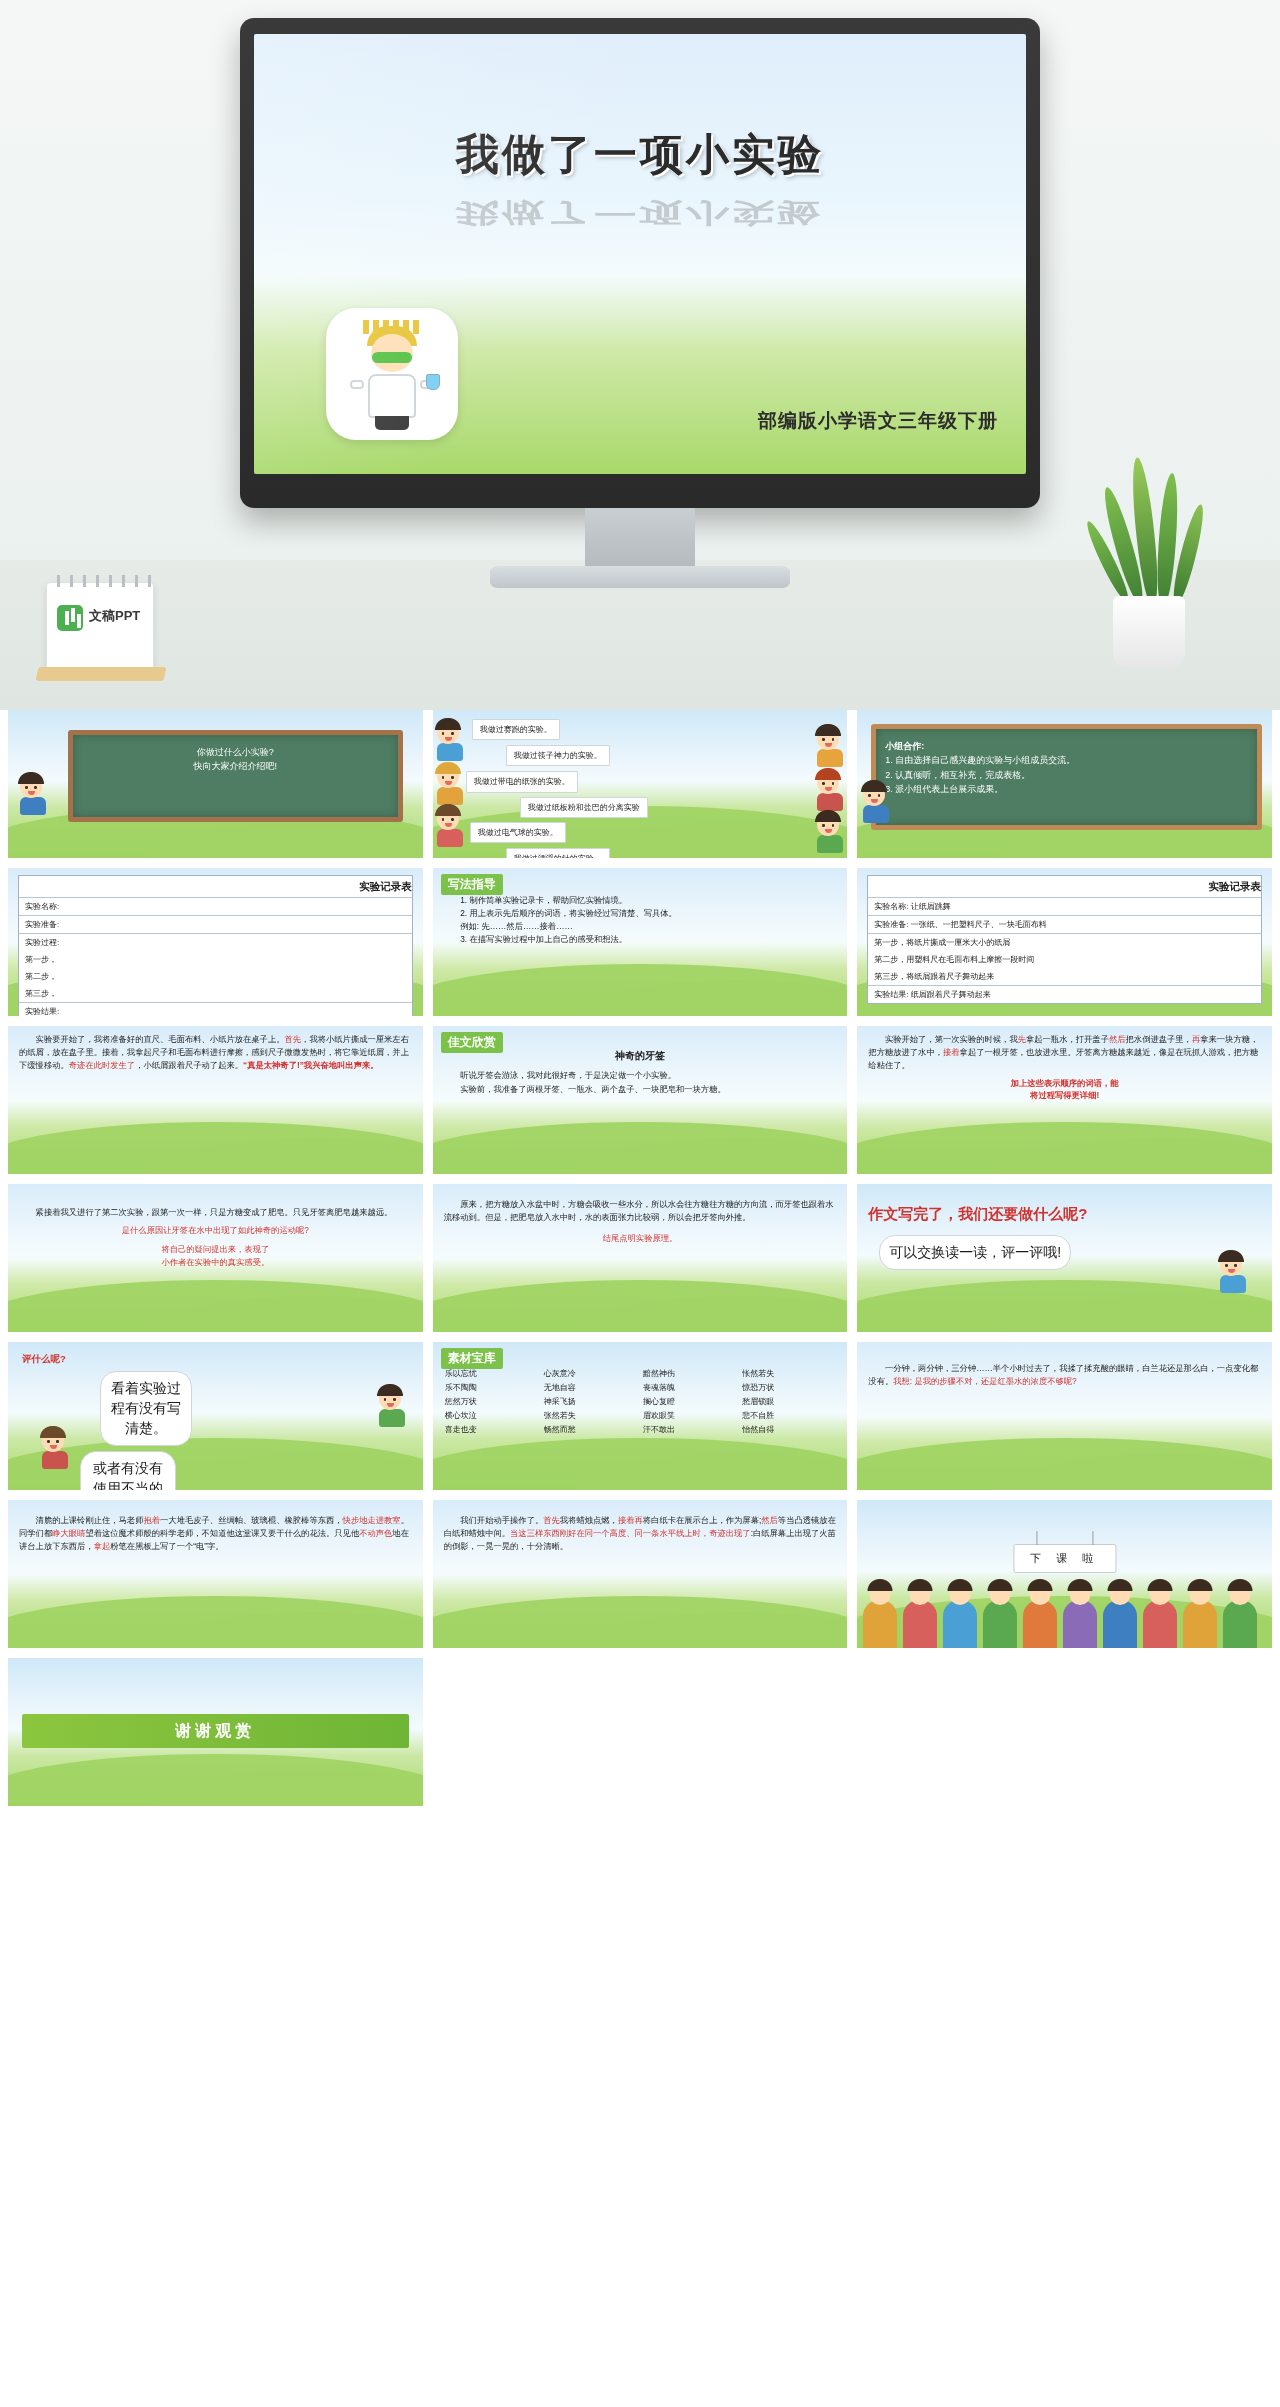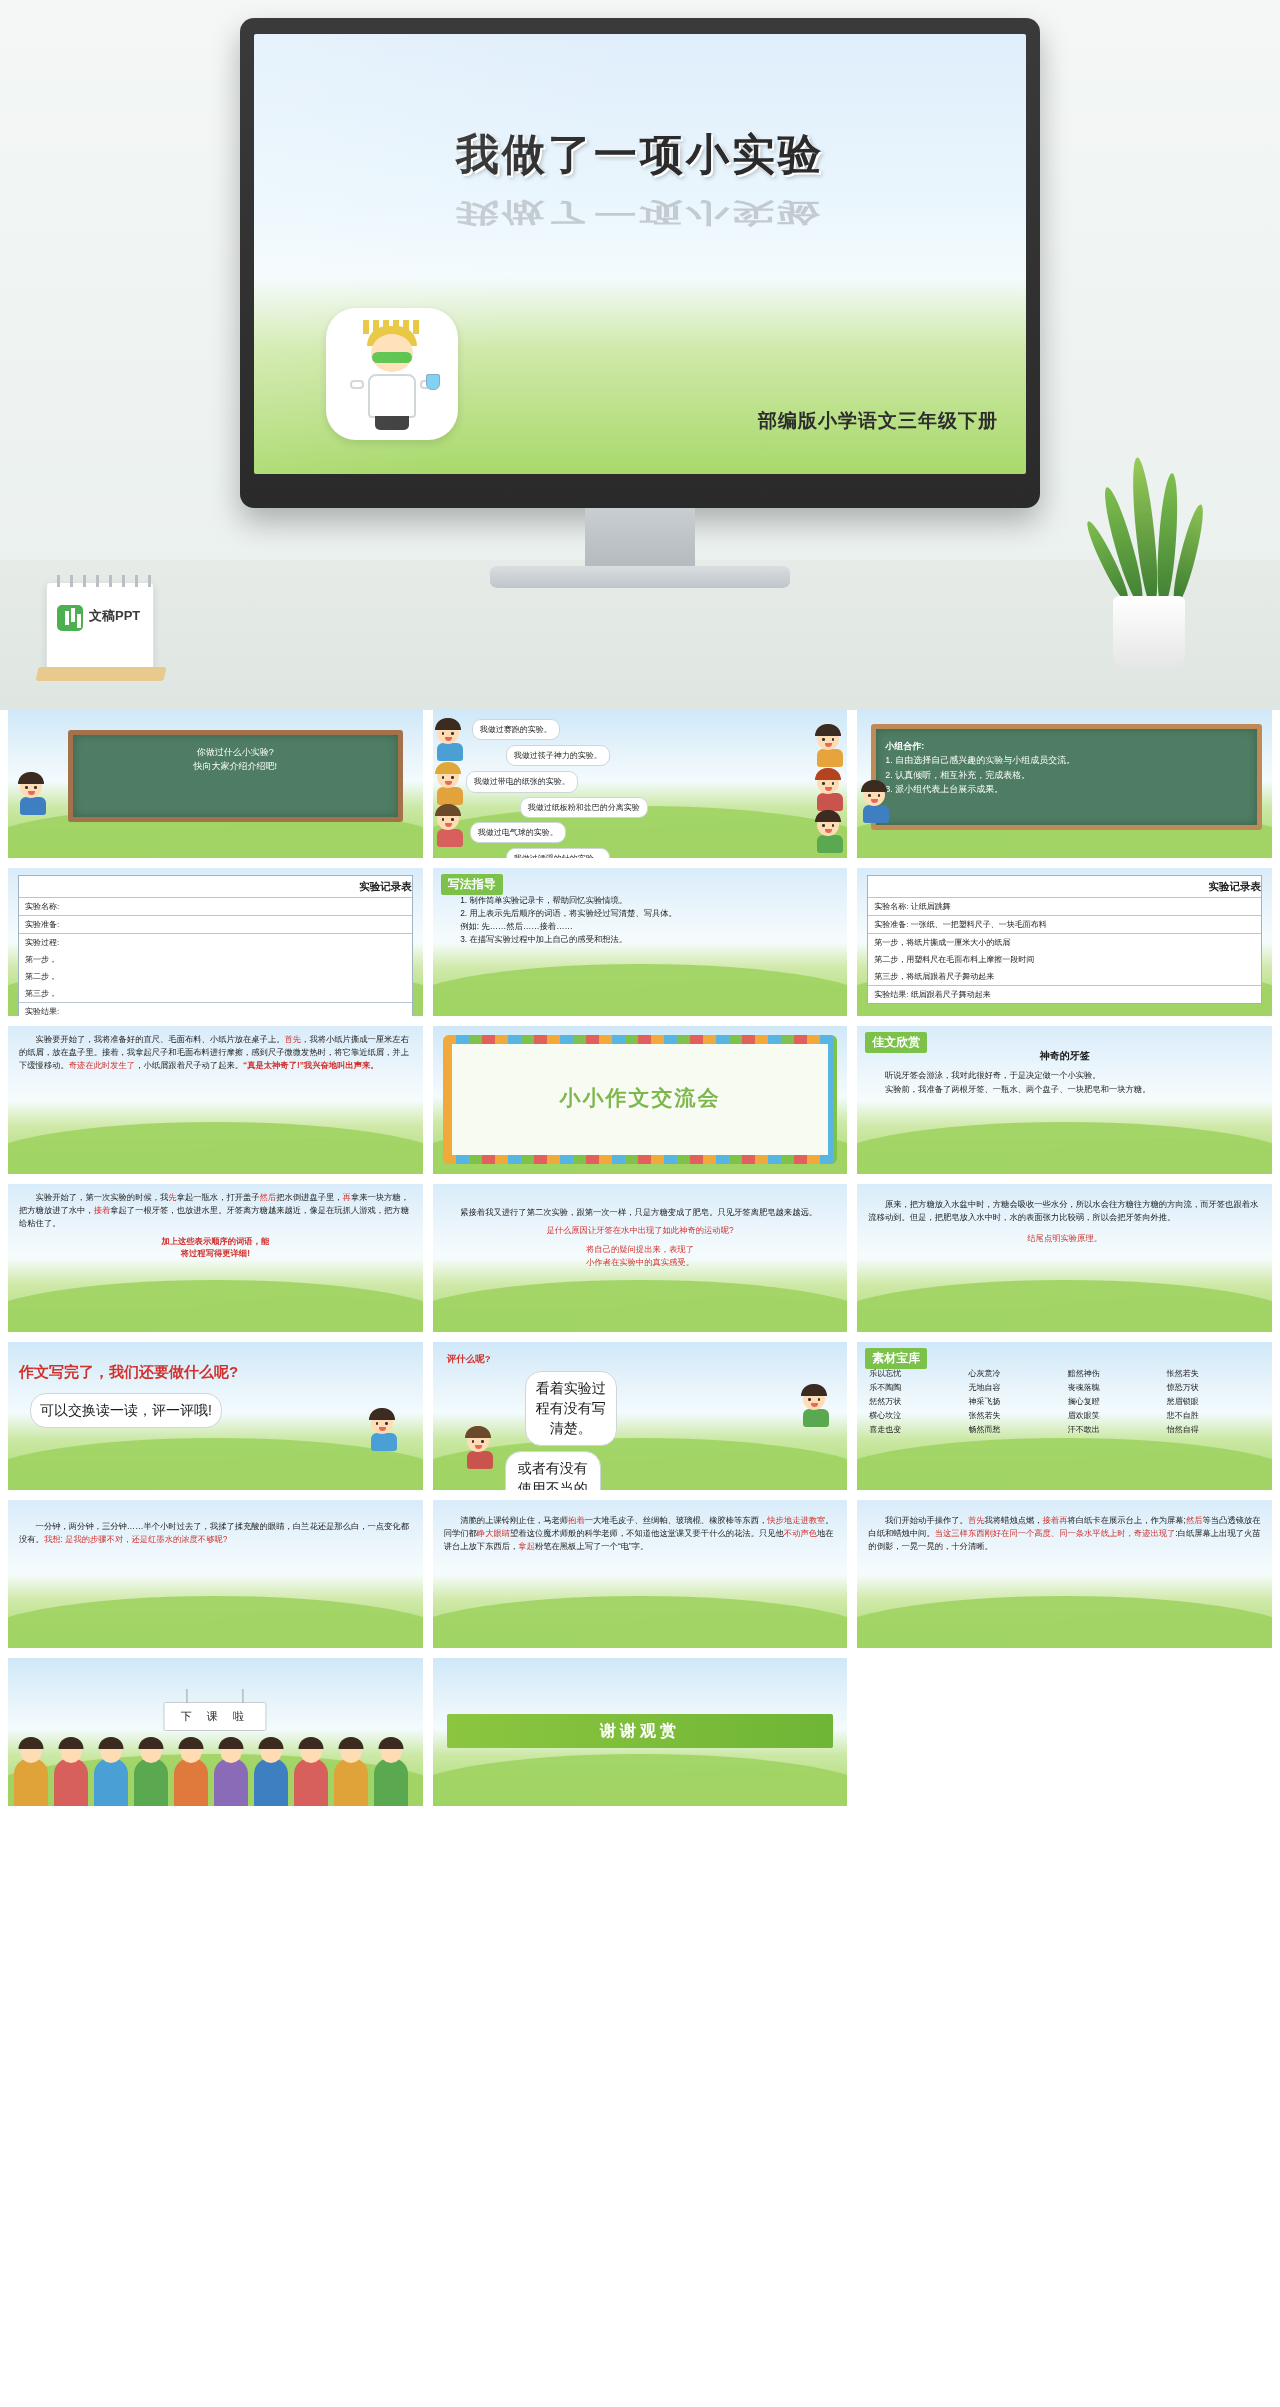--- a/index.html
+++ b/index.html
@@ -123,21 +123,21 @@
 
   .doc-card {
     position:relative; z-index:3; margin:7px 10px; background:#ffffff;
     border:1px solid #9fb3c0; font-size:8px; color:#222; padding:0;
   }
   .doc-title { text-align:right; font-weight:bold; font-size:10.5px; padding:4px 0 3px; }
   .doc-row { border-top:1px solid #b7c6d0; padding:3px 6px; }
 
   .bubble {
     position:relative; display:inline-block; background:#fff; border:1px solid #cfd6da;
-    border-radius:9px; padding:4px 7px; font-size:8px; color:#1d1d1d; line-height:1.4;
+    border-radius:1px; padding:4px 7px; font-size:8px; color:#1d1d1d; line-height:1.4;
   }
   .kid { position:absolute; z-index:4; }
   .kid-head { width:22px;height:22px;border-radius:50%;background:#ffdcb4;position:relative; }
   .kid-hair { position:absolute;left:-2px;top:-4px;width:26px;height:12px;border-radius:13px 13px 0 0; }
   .kid-eye { position:absolute;top:10px;width:2.6px;height:2.6px;border-radius:50%;background:#333; }
   .kid-eye.l{left:5px;} .kid-eye.r{right:5px;}
   .kid-mouth{position:absolute;left:8px;top:15px;width:7px;height:3.5px;border-radius:0 0 7px 7px;background:#e26a5a;}
   .kid-body { width:26px;height:18px;border-radius:6px 6px 3px 3px;margin:-1px auto 0; }
 
   .tcard {
@@ -385,26 +385,20 @@
       <div class="doc-row">实验结果:  纸屑跟着尺子舞动起来</div>
     </div>
   </div>
 
   <div class="slide blue">
     <div class="hill2"></div>
       <div class="hill"></div>
     <div class="tcard">实验要开始了，我将准备好的直尺、毛面布料、小纸片放在桌子上。<span class="red">首先</span>，我将小纸片撕成一厘米左右的纸屑，放在盘子里。接着，我拿起尺子和毛面布料进行摩擦，感到尺子微微发热时，将它靠近纸屑，并上下缓慢移动。<span class="red">奇迹在此时发生了</span>，小纸屑跟着尺子动了起来。<span class="redb">“真是太神奇了!”我兴奋地叫出声来。</span></div>
   </div>
 
-  <div class="slide">
-    <div class="hill2"></div>
-      <div class="hill"></div>
-    <div class="puzzle-frame"></div>
-    <div class="puzzle-title">小小作文交流会</div>
-  </div>
 
   <div class="slide blue">
     <div class="hill2"></div>
       <div class="hill"></div>
     <div class="sect-title">佳文欣赏</div>
     <div class="tcard center-h" style="padding-top:22px">神奇的牙签</div>
     <div class="tcard" style="padding-top:5px">听说牙签会游泳，我对此很好奇，于是决定做一个小实验。</div>
     <div class="tcard" style="padding-top:2px">实验前，我准备了两根牙签、一瓶水、两个盘子、一块肥皂和一块方糖。</div>
   </div>
 

